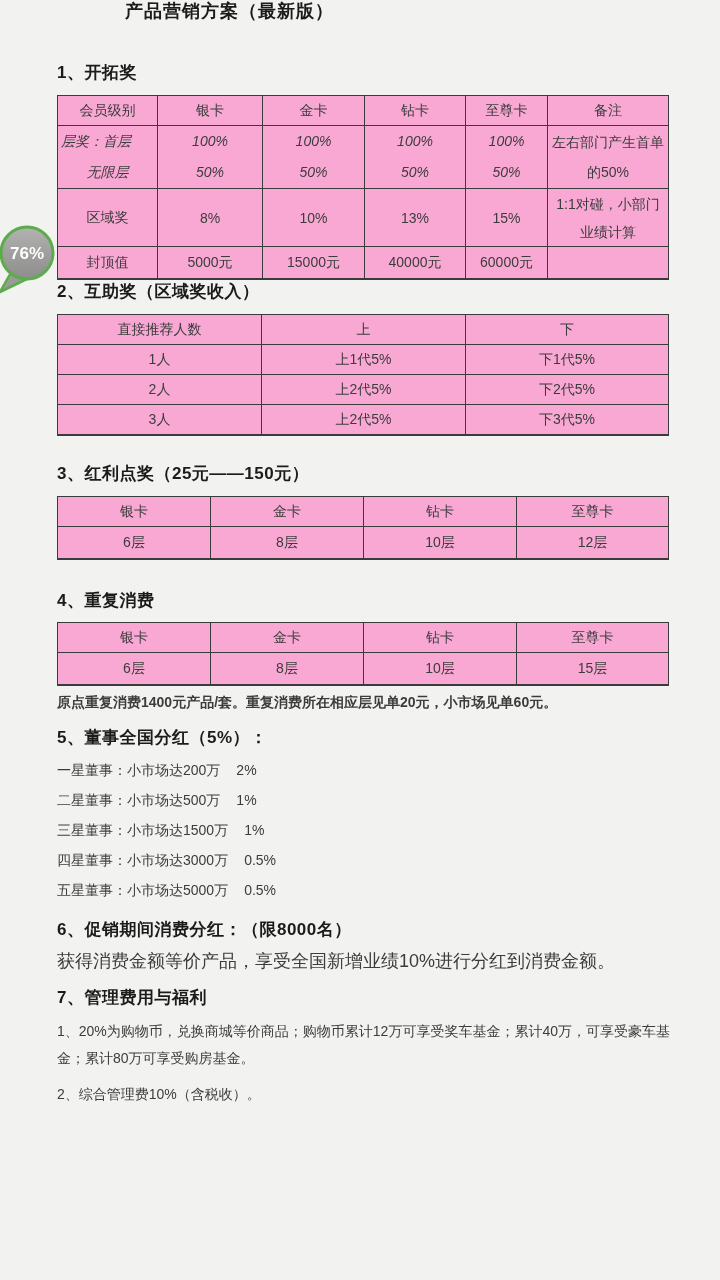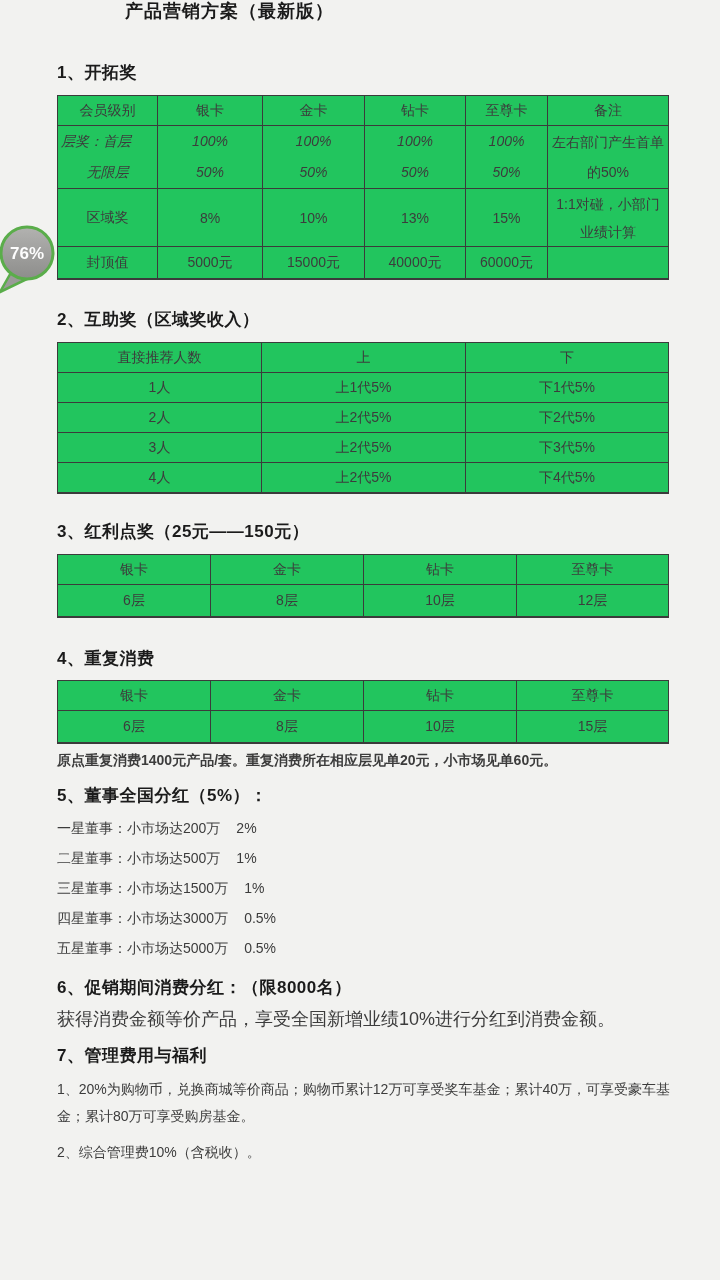--- a/index.html
+++ b/index.html
@@ -16,33 +16,33 @@
     margin:0; margin-left:125px;
     font-size:18px; font-weight:bold; color:#1b1b1b;
     letter-spacing:1px; line-height:22px;
   }
   .sec-heading {
     margin:0 0 0 57px;
     font-size:17px; font-weight:bold; color:#1b1b1b;
     line-height:23px; letter-spacing:0.5px;
   }
   .mt-s1 { margin-top:39px; }
-  .mt-s2 { margin-top:28px; }
+  .mt-s2 { }
   .mt-s3 { margin-top:26px; }
   .mt-s4 { margin-top:29px; }
   .mt-s5 { margin-top:15px; }
   .mt-s6 { margin-top:19px; }
   .mt-s7 { margin-top:16px; }
 
   table.doc-table {
     border-collapse:collapse;
     margin-left:57px;
     width:611px;
     table-layout:fixed;
-    background:#22c55e;
+    background:#f9a8d4;
     font-size:14px;
     color:#3c3c3c;
     text-align:center;
     border:1px solid #3b3b3b;
     border-bottom-width:2px;
   }
   table.doc-table td {
     border:1px solid #3b3b3b;
     padding:0 2px;
     vertical-align:middle;
@@ -190,25 +190,20 @@
     <tr class="r30">
       <td>2人</td>
       <td>上2代5%</td>
       <td>下2代5%</td>
     </tr>
     <tr class="r30">
       <td>3人</td>
       <td>上2代5%</td>
       <td>下3代5%</td>
     </tr>
-    <tr class="r30">
-      <td>4人</td>
-      <td>上2代5%</td>
-      <td>下4代5%</td>
-    </tr>
   </tbody>
     </table>
 
   <h2 class="sec-heading mt-s3">3、红利点奖（25元——150元）</h2>
   <table class="doc-table t3">
     <colgroup>
         <col style="width:153px">
         <col style="width:153px">
         <col style="width:153px">
         <col style="width:152px">

